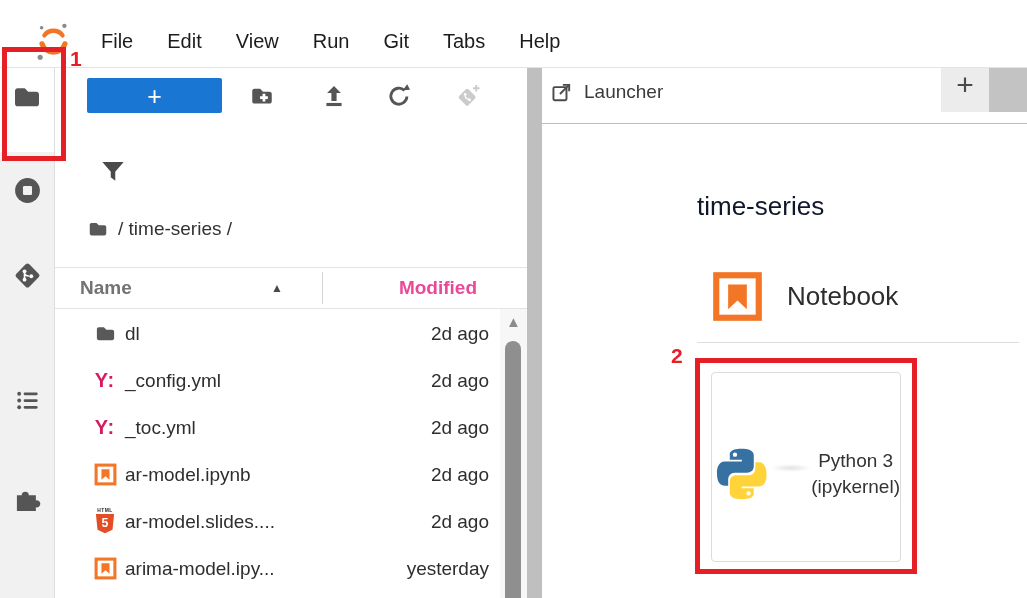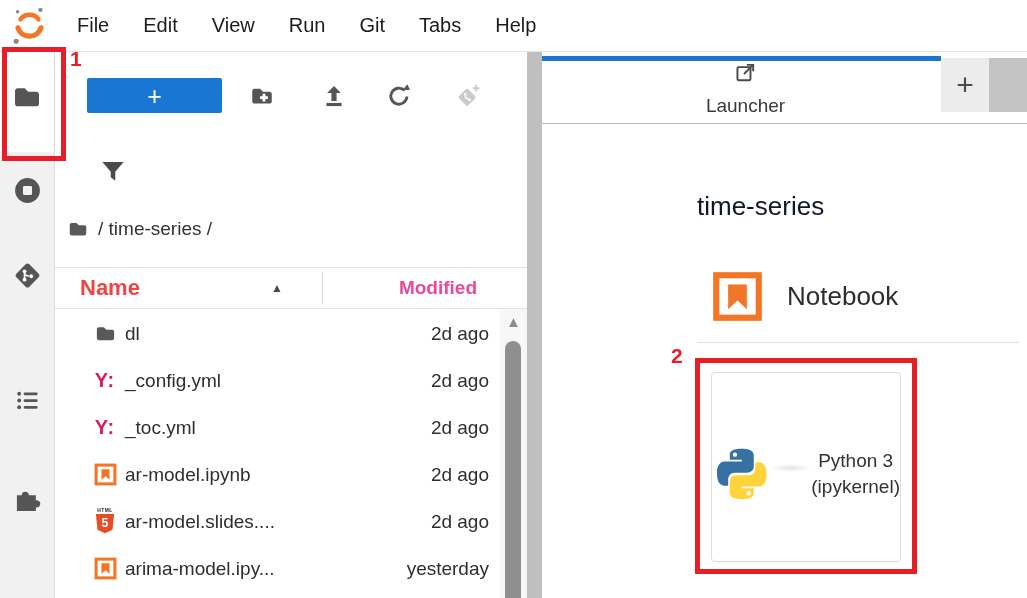--- a/index.html
+++ b/index.html
@@ -3,64 +3,64 @@
 <meta charset="utf-8">
 <style>
   * { margin:0; padding:0; box-sizing:border-box; }
   html,body { background:#fff; }
   .app {
     position:relative; width:1027px; height:598px; overflow:hidden;
     background:#fff; font-family:"Liberation Sans", sans-serif;
     color:#2b2b2b; -webkit-font-smoothing:antialiased;
   }
   
-  .menubar { position:absolute; left:0; top:0; width:1027px; height:52px;
-    background:#fff; border-bottom:1px solid #e4e4e4; display:flex; align-items:center; z-index:5; }
+  .menubar { position:absolute; left:0; top:16px; width:1027px; height:52px;
+    background:#fff; border-bottom:1px solid #e4e4e4; display:flex; align-items:center; z-index:5;padding-left:24px; }
   .logo { margin:0 12px 0 10px; width:38px; height:42px; flex:0 0 auto; }
   .menu-items { display:flex; list-style:none; height:52px; }
   .menu-item { padding:0 17px; font-size:20px; line-height:51px; color:#1c1c1c; cursor:default; white-space:nowrap; }
   .menu-item.active { background:#ececec; }
   
   .sidebar { position:absolute; left:0; top:52px; width:55px; height:546px;
     background:#f1f1f1; border-right:1px solid #ddd; z-index:2; }
   .side-active { position:absolute; left:0; top:0; width:54px; height:100px; background:#fff; }
   .side-btn { position:absolute; left:0; width:54px; display:flex; justify-content:center; }
   
   .ann-box { position:absolute; border:5px solid #e61e25; z-index:50; pointer-events:none; }
   .ann-label { position:absolute; color:#e61e25; font-weight:bold; font-size:21px; z-index:50; }
   
   .filebrowser { position:absolute; left:55px; top:52px; width:472px; height:546px; background:#fff; overflow:hidden; }
   .btn-new { position:absolute; left:32px; top:26px; width:135px; height:35px; background:#1976d2;
     border:none; border-radius:2px; color:#fff; font-size:25px; font-weight:300; line-height:32px; text-align:center; cursor:pointer; }
   .tool-icon { position:absolute; top:31px; width:26px; height:26px; cursor:pointer; }
   .filter-icon { position:absolute; left:43px; top:104px; width:30px; height:30px; cursor:pointer; }
-  .breadcrumb { position:absolute; left:12px; top:166px; display:flex; align-items:center; gap:9px; }
+  .breadcrumb { position:absolute; left:32px; top:166px; display:flex; align-items:center; gap:9px; }
   .breadcrumb-path { font-size:19px; color:#333; cursor:pointer; }
   .fb-divider-top { position:absolute; left:0; top:215px; width:472px; height:1px; background:#e3e3e3; }
   .fb-header { position:absolute; left:0; top:216px; width:445px; height:40px; }
-  .fb-header .name-label { position:absolute; left:25px; top:0; line-height:40px; font-size:22px; font-weight:bold; color:#ef4444; cursor:pointer; }
+  .fb-header .name-label { position:absolute; left:25px; top:0; line-height:40px; font-size:19px; font-weight:bold; color:#737373; cursor:pointer; }
   .fb-header .sort { position:absolute; left:216px; top:0; line-height:40px; font-size:12px; color:#4a4a4a; cursor:pointer; }
   .fb-header .col-sep { position:absolute; left:267px; top:4px; width:1px; height:32px; background:#d5d5d5; }
   .fb-header .mod-label { position:absolute; right:23px; top:0; line-height:40px; font-size:19px; font-weight:bold; color:#ec4899; }
   .fb-header-line { position:absolute; left:0; top:256px; width:472px; height:1px; background:#e3e3e3; }
   .file-list { position:absolute; left:12px; top:258px; width:445px; }
   .file-row { position:relative; height:47px; display:flex; align-items:center; cursor:pointer; }
   .file-row .ficon { width:24px; margin-left:26px; display:flex; justify-content:center; align-items:center; }
   .file-row .fname { margin-left:8px; font-size:19px; color:#2e2e2e; white-space:nowrap; }
   .file-row .fmod { position:absolute; right:23px; font-size:19px; color:#2e2e2e; }
   .yaml-glyph { font-size:20px; font-weight:bold; color:#d81b60; letter-spacing:1px; }
   .scrolltrack { position:absolute; left:445px; top:257px; width:27px; height:289px; background:#f7f7f7; cursor:pointer; }
   .scroll-up { position:absolute; left:0; top:4px; width:27px; text-align:center; font-size:15px; color:#8c8c8c; cursor:pointer; }
   .scroll-thumb { position:absolute; left:5px; top:32px; width:16px; height:265px; background:#8f8f8f; border-radius:8px; cursor:pointer; }
   
   .splitter { position:absolute; left:527px; top:52px; width:15px; height:546px; background:#bfbfbf; cursor:col-resize; }
   
   .launcher { position:absolute; left:542px; top:52px; width:485px; height:546px; background:#fff; overflow:hidden; }
   .l-tab { position:absolute; left:0; top:4px; width:399px; height:67px; background:#fff;
-    border-top:5px solid #1976d2; display:flex; align-items:center; padding-left:8px; gap:11px; cursor:pointer;flex-direction:column; }
+    border-top:5px solid #1976d2; display:flex; align-items:center; padding-left:8px; gap:11px; cursor:pointer; }
   .l-tab-label { font-size:19px; color:#3a3a3a; }
   .l-plus { position:absolute; left:399px; top:6px; width:48px; height:54px; background:#ececec;
     border:none; font-size:30px; font-weight:300; color:#4a4a4a; text-align:center; line-height:50px; cursor:pointer; }
   .l-corner { position:absolute; left:447px; top:6px; width:38px; height:54px; background:#c3c3c3; }
   .l-tabline { position:absolute; left:0; top:71px; width:485px; height:1px; background:#bdbdbd; }
   .l-cwd { position:absolute; left:155px; top:139px; font-size:26px; color:#0f172a; }
   .l-section { position:absolute; left:170px; top:219px; display:flex; align-items:center; gap:24px; }
   .l-section-title { font-size:26px; font-weight:500; color:#2d2d2d; }
   .l-section-line { position:absolute; left:155px; top:290px; width:322px; height:1px; background:#dedede; }
   .kernel-card { position:absolute; left:169px; top:320px; width:190px; height:190px; background:#fff;

